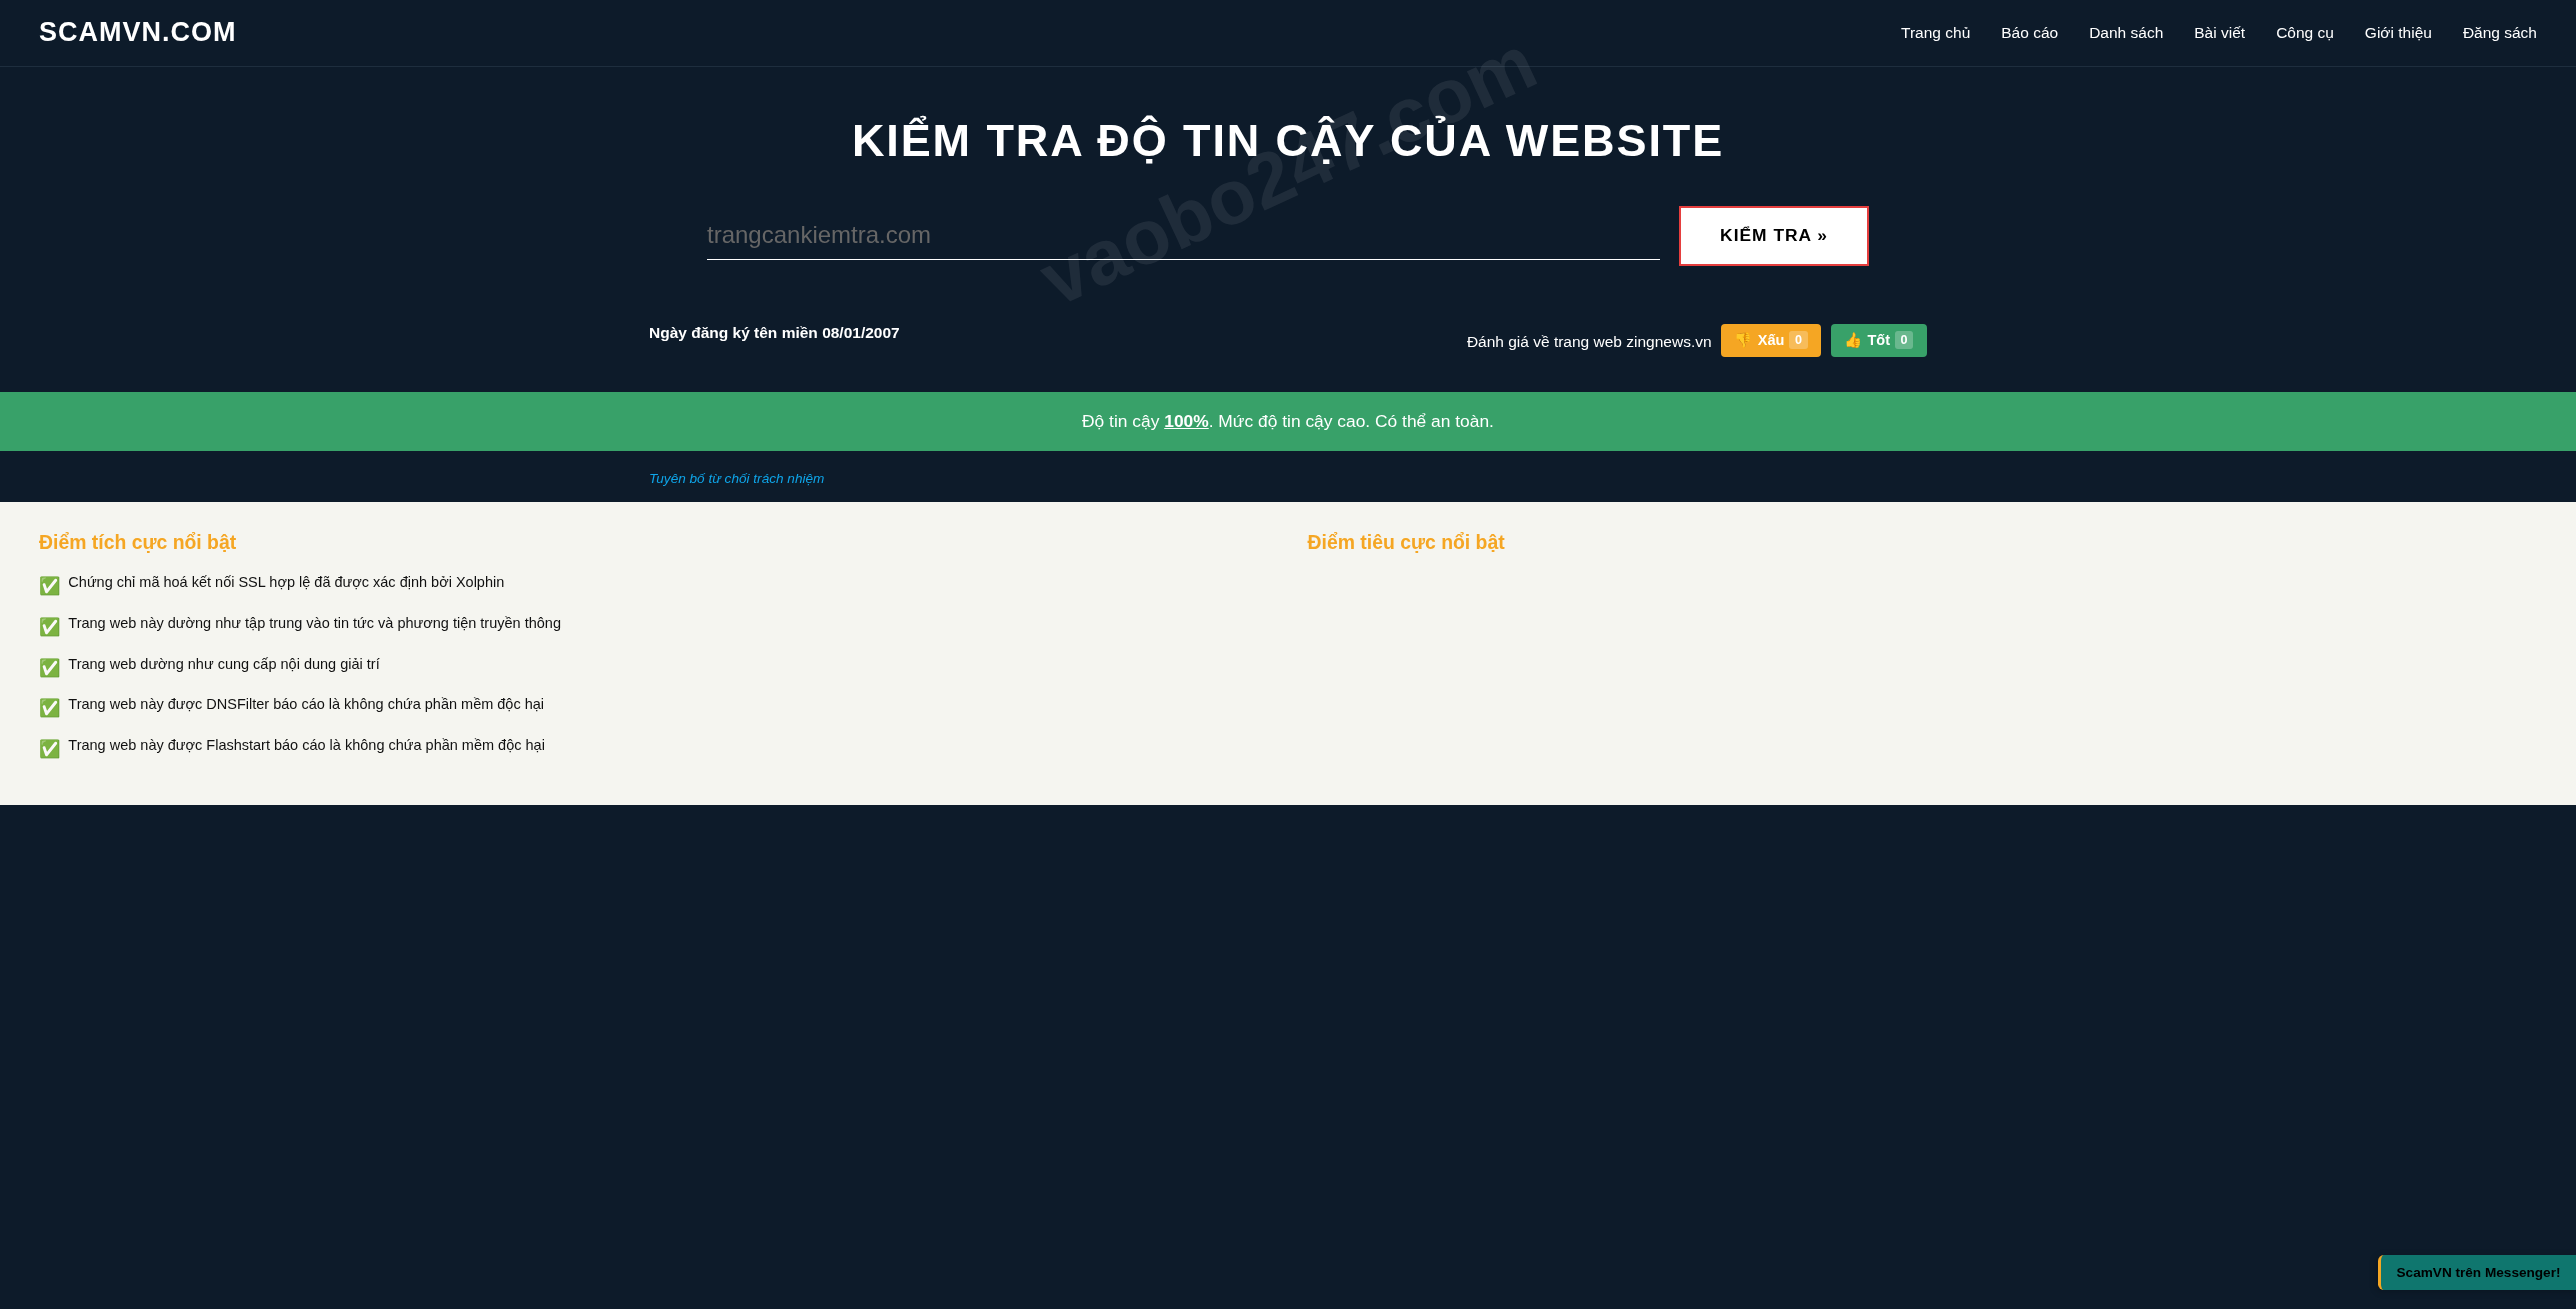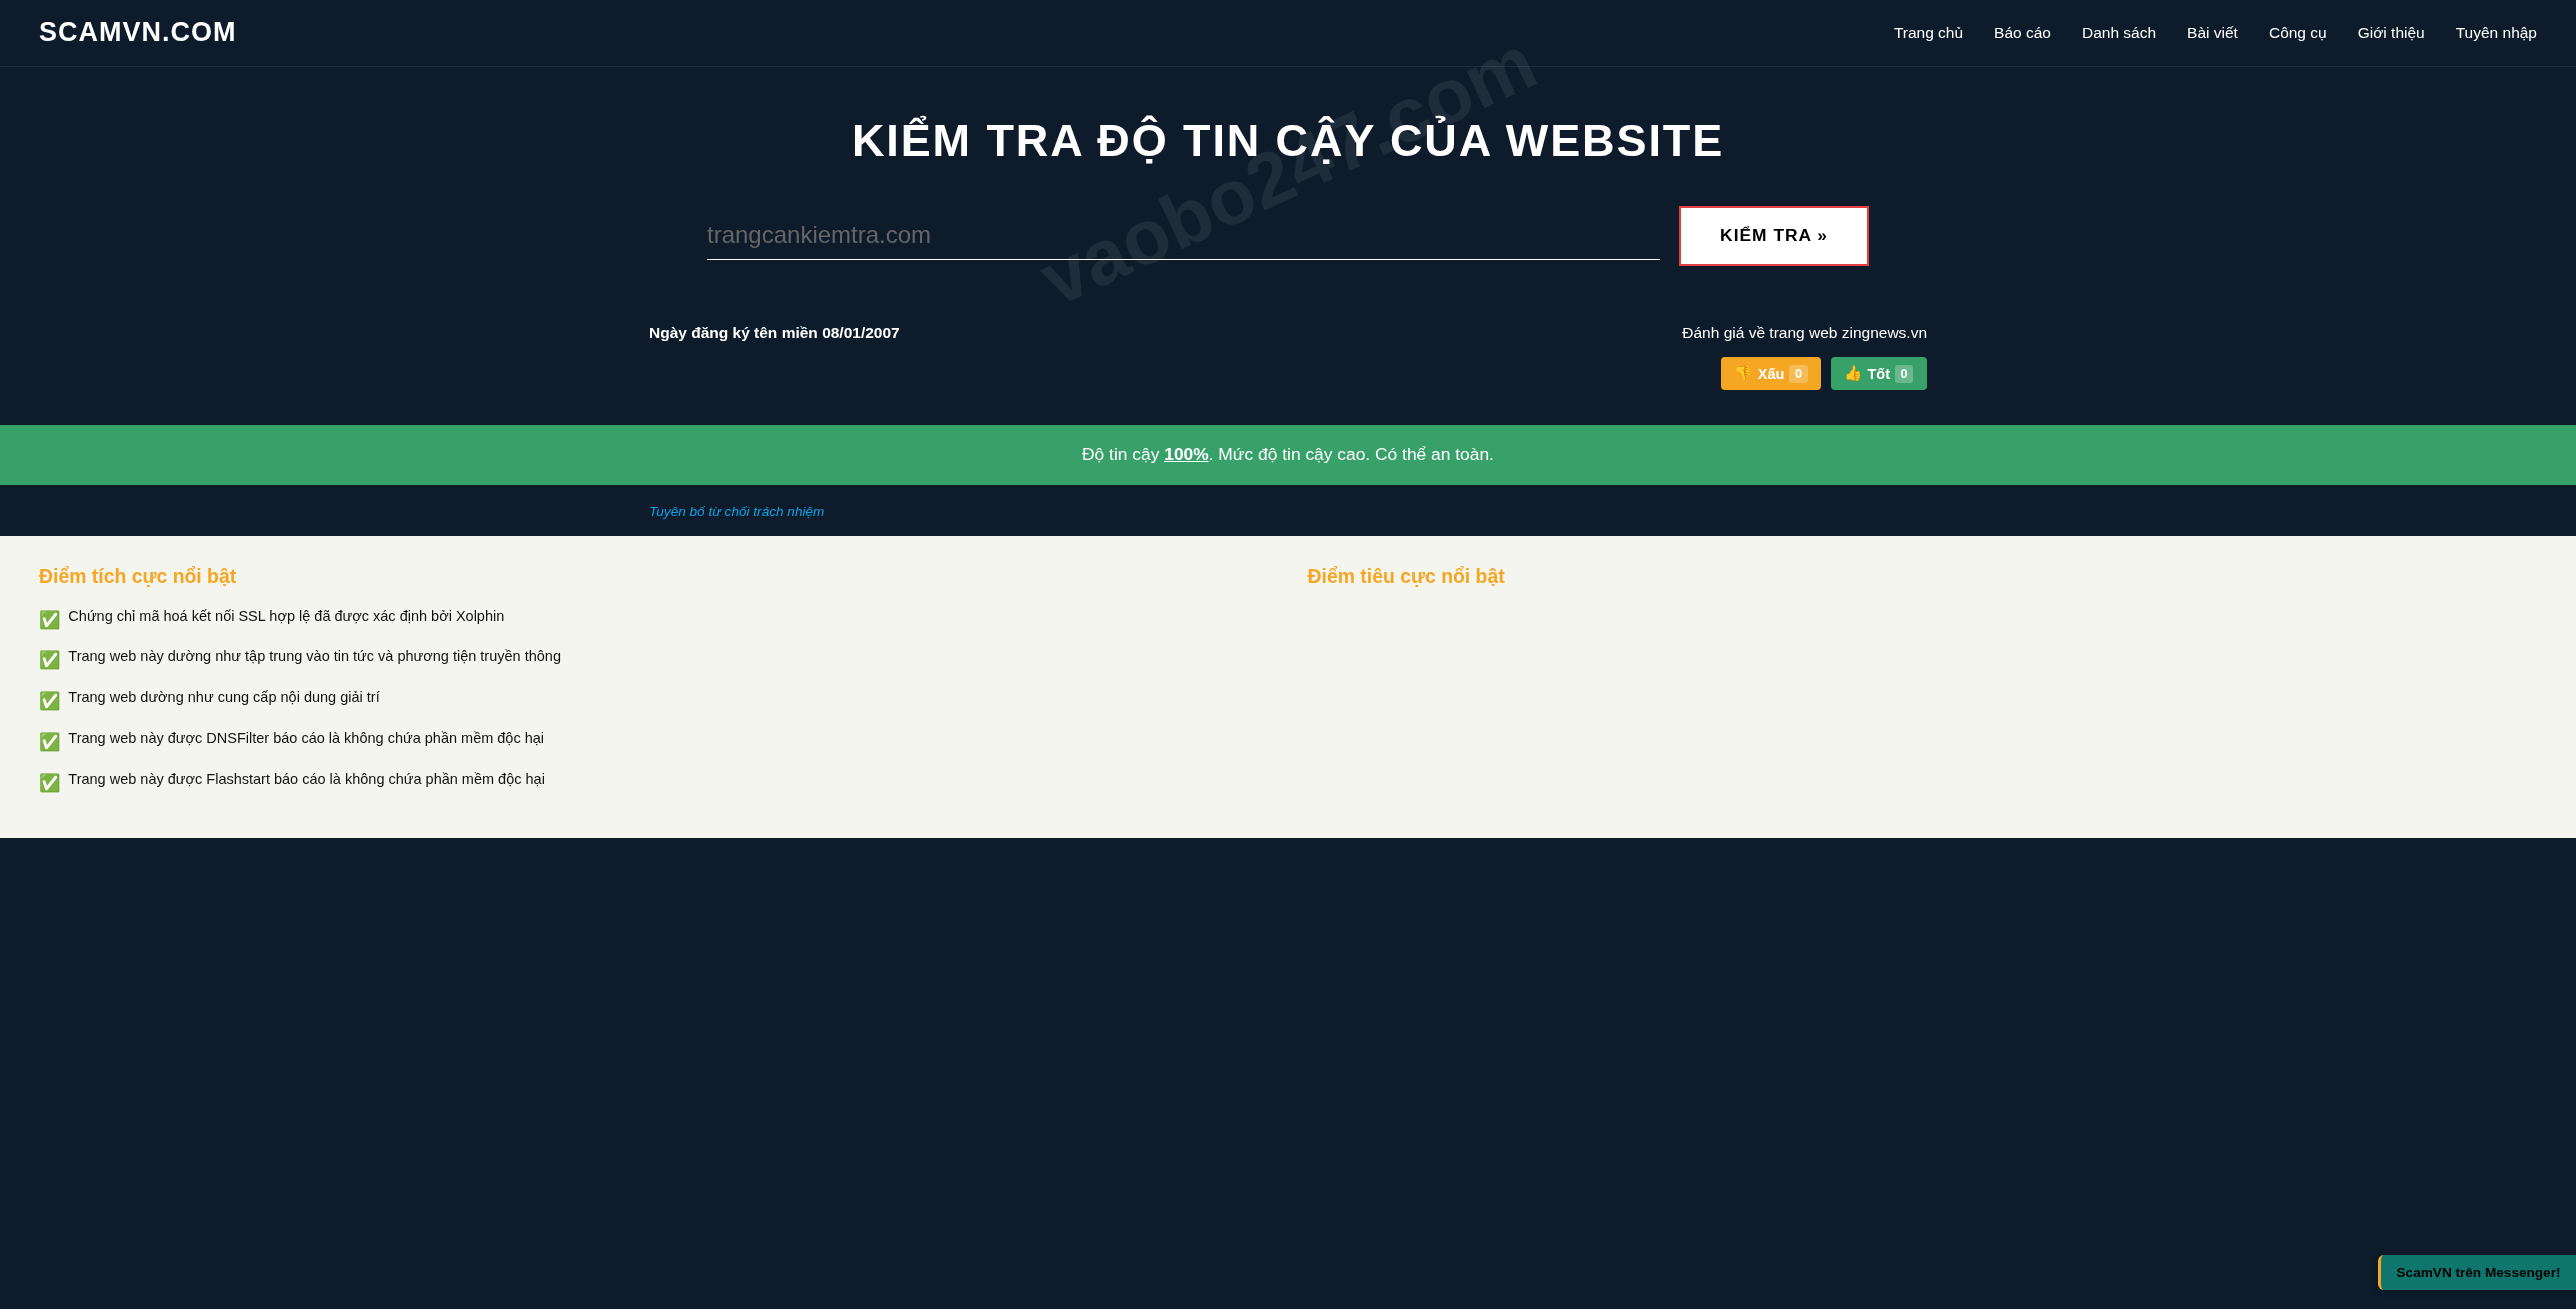--- a/index.html
+++ b/index.html
@@ -108,21 +108,21 @@
       align-items: flex-start;
       justify-content: space-between;
       margin-bottom: 15.5px;
       flex-wrap: wrap;
       gap: 9.7px;
     }
     .result-left { flex: 1; }
     .result-label { font-size: 16.5px; color: #fff; margin-bottom: 5.8px; }
     .result-link { color: #4da6ff; text-decoration: underline; font-size: 16.5px; }
     .result-date { font-size: 15.5px; color: #fff; font-weight: 600; }
-    .result-right { display: flex; flex-direction: column; align-items: flex-end; gap: 9.7px; }
+    .result-right { display: flex; flex-direction: row; align-items: flex-end; gap: 9.7px; }
     .result-rating-label { font-size: 15.5px; color: #fff; margin-bottom: 5.8px; text-align: right; }
     .rating-buttons { display: flex; gap: 9.7px; }
     .btn-xau {
       background: #f5a623;
       color: #fff;
       border: none;
       padding: 7.7px 13.6px;
       border-radius: 3.9px;
       font-size: 14.5px;
       cursor: pointer;
@@ -227,21 +227,21 @@
 
   <header class="header">
     <div class="logo">SCAMVN.COM</div>
     <nav class="nav">
       <a href="#">Trang chủ</a>
       <a href="#">Báo cáo</a>
       <a href="#">Danh sách</a>
       <a href="#">Bài viết</a>
       <a href="#">Công cụ</a>
       <a href="#">Giới thiệu</a>
-      <a href="#">Tuyên nhập</a>
+      <a href="#">Đăng sách</a>
     </nav>
   </header>
 
   <div class="watermark">vaobo247.com</div>
 
   <section class="hero">
     <h1 class="hero-title">KIỂM TRA ĐỘ TIN CẬY CỦA WEBSITE</h1>
     <div class="search-bar">
       <div class="search-input-wrapper">
         <input class="search-input" type="text" placeholder="trangcankiemtra.com" style="">

